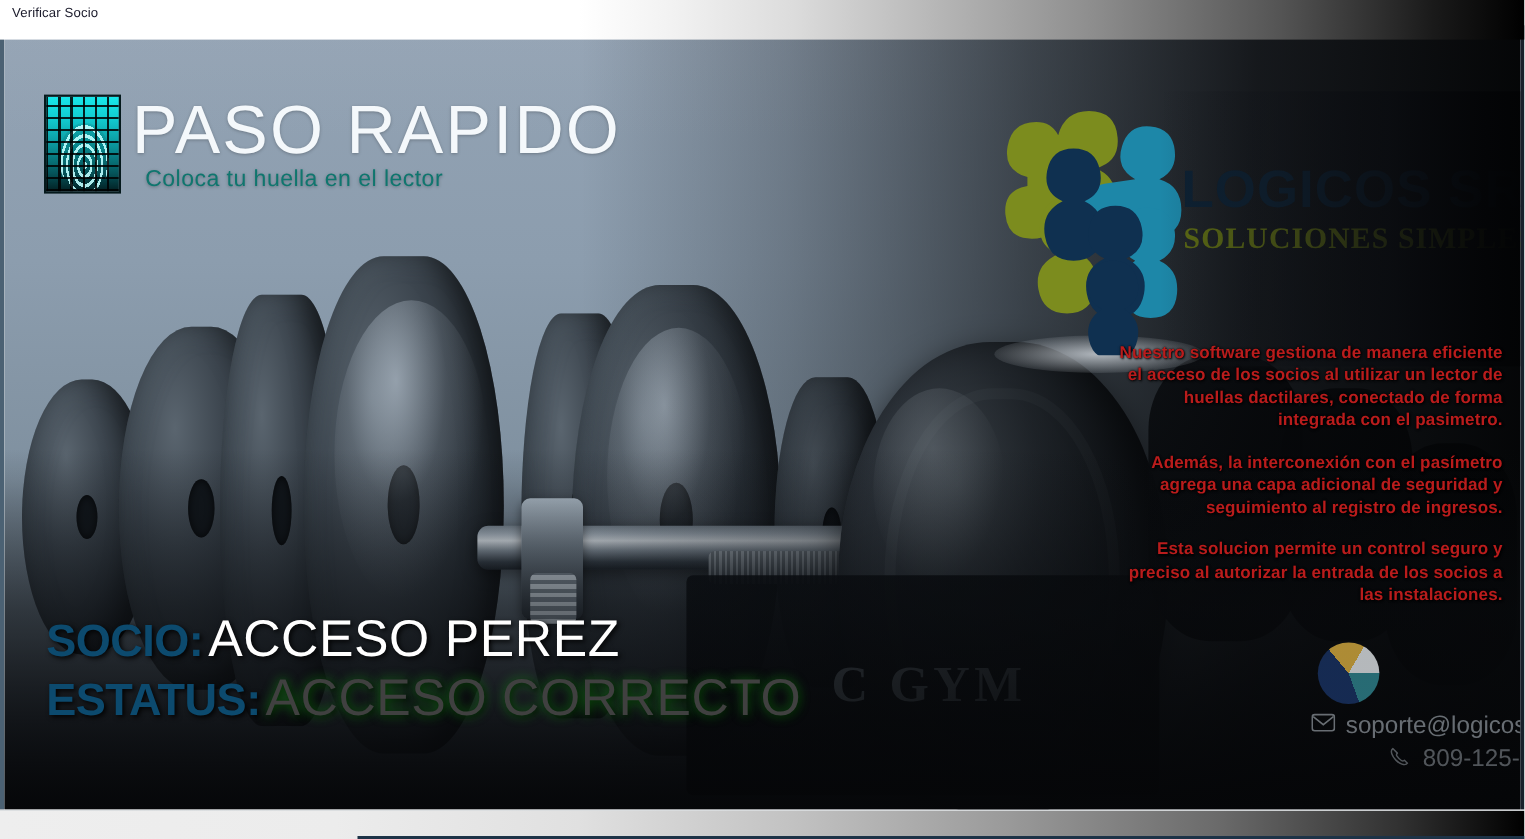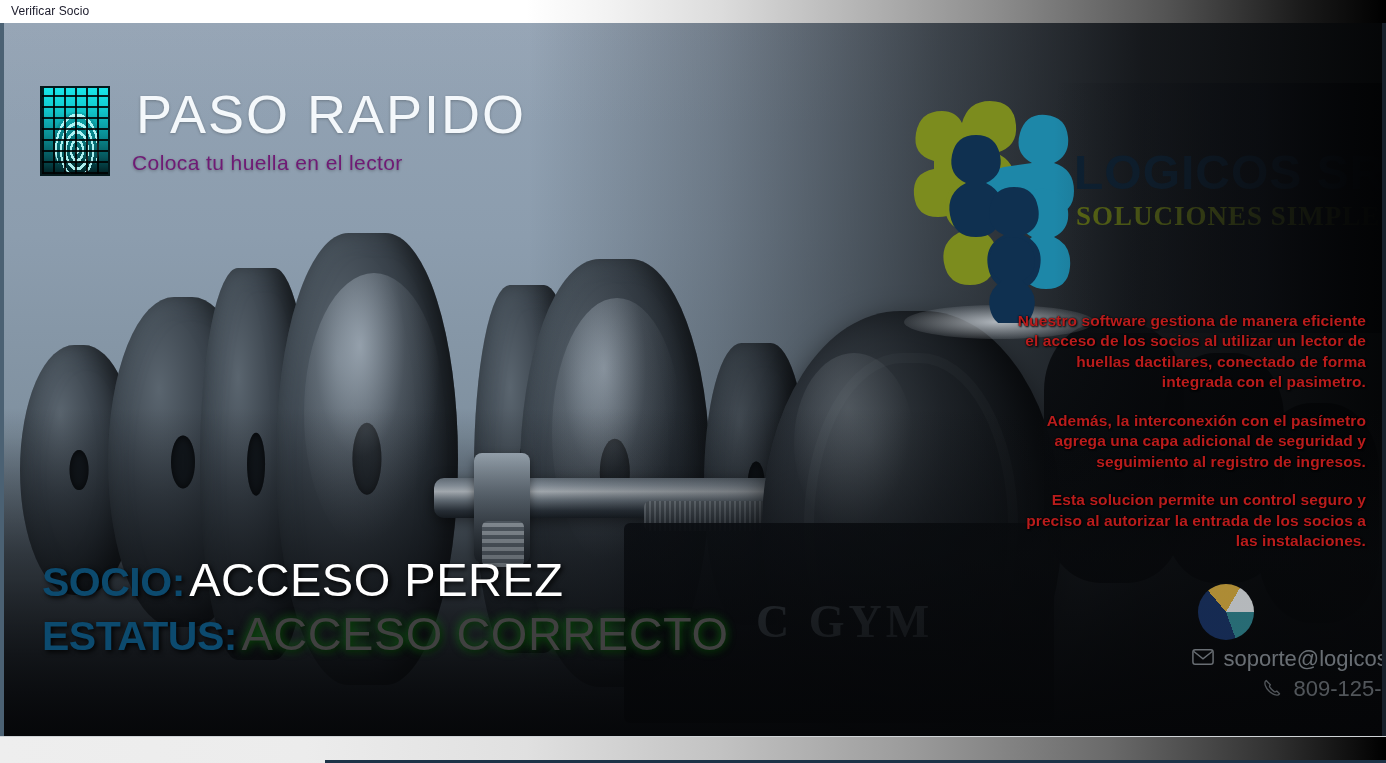--- a/index.html
+++ b/index.html
@@ -10,21 +10,21 @@
   }
 
   
   #app-window{
     position:relative; width:1386px; height:763px;
     background:#ffffff; overflow:hidden;
   }
 
   
   #title-bar{
-    position:absolute; left:0; top:0; width:1386px; height:23px;
+    position:absolute; left:0; top:0; width:1386px; height:36px;
     background:linear-gradient(to right,
       #ffffff 0%, #ffffff 38%, #f2f2f2 44%, #dcdcdc 52%,
       #b4b4b4 62%, #8c8c8c 72%, #545454 84%, #1a1a1a 94%, #000000 100%);
     z-index:60;
   }
   #title-bar-text{
     position:absolute; left:11px; top:4px;
     font-size:12px; color:#1b1b2b; letter-spacing:.1px;
     white-space:nowrap;
   }
@@ -166,30 +166,30 @@
   }
   .fp-ridges{
     position:absolute; left:12px; top:24px; width:46px; height:62px;
     border-radius:48% 48% 46% 46%;
     background:repeating-radial-gradient(ellipse at 50% 62%,
        rgba(190,255,255,.95) 0 2px, rgba(3,60,64,.15) 2px 5px);
     opacity:.95;
   }
 
   #app-title{
-    position:absolute; left:132px; top:60px;
-    font-size:54px; font-weight:300; letter-spacing:2px;
+    position:absolute; left:116px; top:60px;
+    font-size:62px; font-weight:300; letter-spacing:2px;
     color:#f4f8fb;
     text-shadow:0 1px 3px rgba(0,0,0,.25);
     white-space:nowrap;
   }
   #app-subtitle{
     position:absolute; left:128px; top:128px;
     font-size:21px; font-weight:400; letter-spacing:.4px;
-    color:#701a75;
+    color:#0f766e;
     text-shadow:0 1px 3px rgba(0,0,0,.3);
     white-space:nowrap;
   }
 
   
   #corp-logo{ position:absolute; left:900px; top:60px; width:486px; height:250px; z-index:18; }
   #logo-shadow{
     position:absolute; left:0px; top:222px; width:190px; height:34px;
     border-radius:50%;
     background:radial-gradient(ellipse at 50% 50%, rgba(200,206,212,.85), rgba(180,188,196,.12) 72%, rgba(0,0,0,0) 100%);

